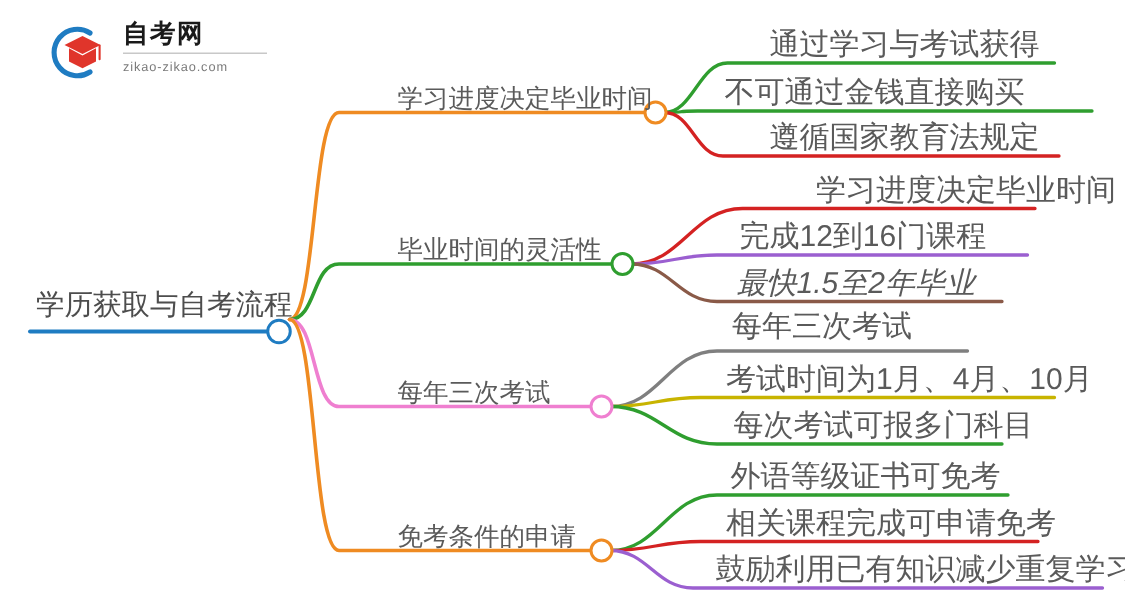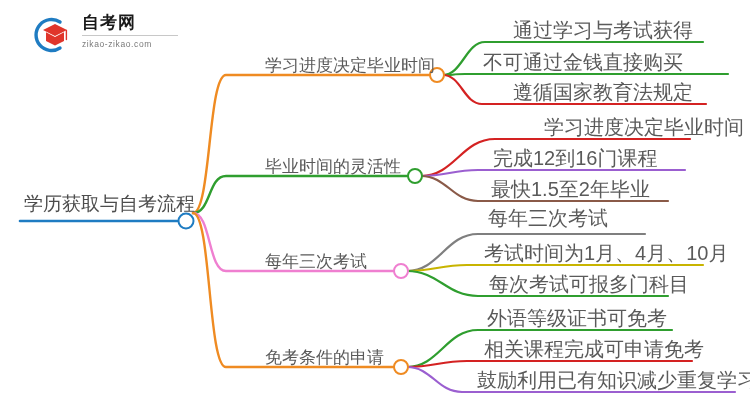--- a/index.html
+++ b/index.html
@@ -136,21 +136,21 @@
 
   <div id="labels">
       <div class="node-label root-label" style="left: 24px; top: 194px;">学历获取与自考流程</div>
       <div class="node-label branch-label" style="left: 265px; top: 57px;">学习进度决定毕业时间</div>
       <div class="node-label leaf-label" style="left: 513px; top: 20px;">通过学习与考试获得</div>
       <div class="node-label leaf-label" style="left: 483px; top: 52px;">不可通过金钱直接购买</div>
       <div class="node-label leaf-label" style="left: 513px; top: 82px;">遵循国家教育法规定</div>
       <div class="node-label branch-label" style="left: 265px; top: 158px;">毕业时间的灵活性</div>
       <div class="node-label leaf-label" style="left: 497px; top: 117px; margin-left: 47px;">学习进度决定毕业时间</div>
       <div class="node-label leaf-label" style="left: 493px; top: 148px;">完成12到16门课程</div>
-      <div class="node-label leaf-label" style="left: 491px; top: 179px;">最快1.5至2年毕业</div>
+      <div class="node-label leaf-label" style="left: 491px; top: 179px; font-style: italic;">最快1.5至2年毕业</div>
       <div class="node-label branch-label" style="left: 265px; top: 253px;">每年三次考试</div>
       <div class="node-label leaf-label" style="left: 488px; top: 208px;">每年三次考试</div>
       <div class="node-label leaf-label" style="left: 484px; top: 243px;">考试时间为1月、4月、10月</div>
       <div class="node-label leaf-label" style="left: 489px; top: 274px; text-align: center;">每次考试可报多门科目</div>
       <div class="node-label branch-label" style="left: 265px; top: 349px;">免考条件的申请</div>
       <div class="node-label leaf-label" style="left: 487px; top: 308px;">外语等级证书可免考</div>
       <div class="node-label leaf-label" style="left: 484px; top: 339px;">相关课程完成可申请免考</div>
       <div class="node-label leaf-label" style="left: 477px; top: 370px;">鼓励利用已有知识减少重复学习</div>
     </div>
 

